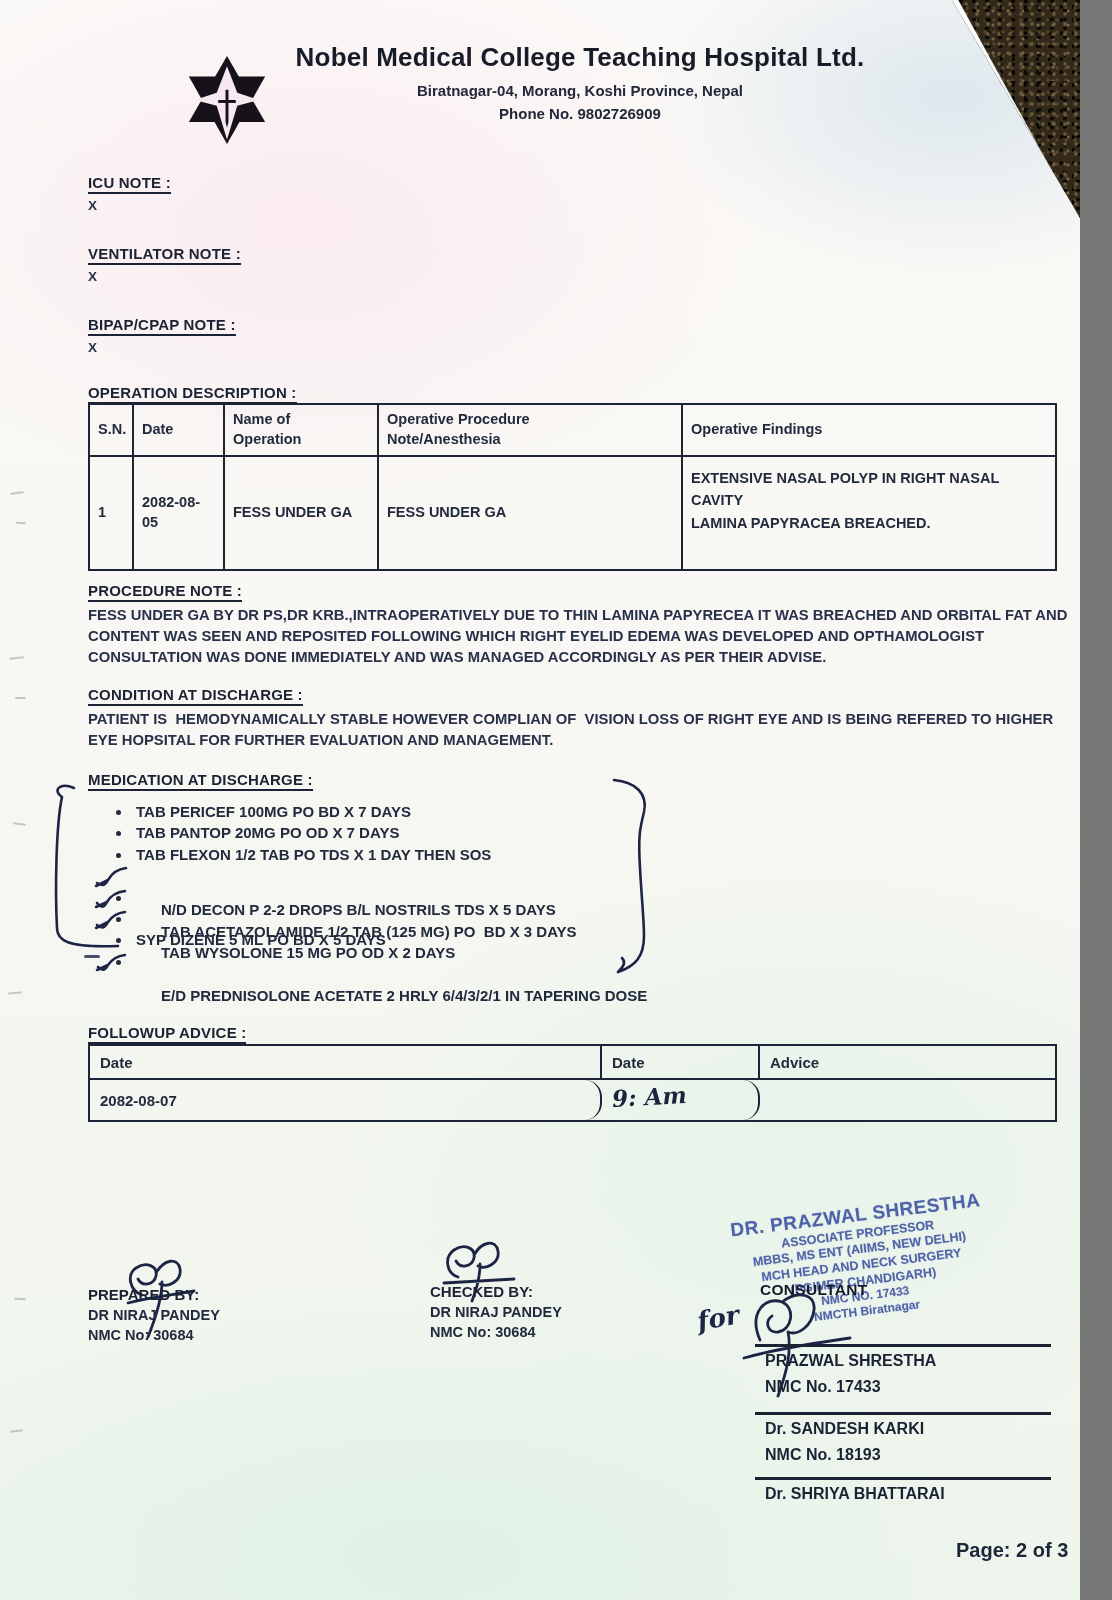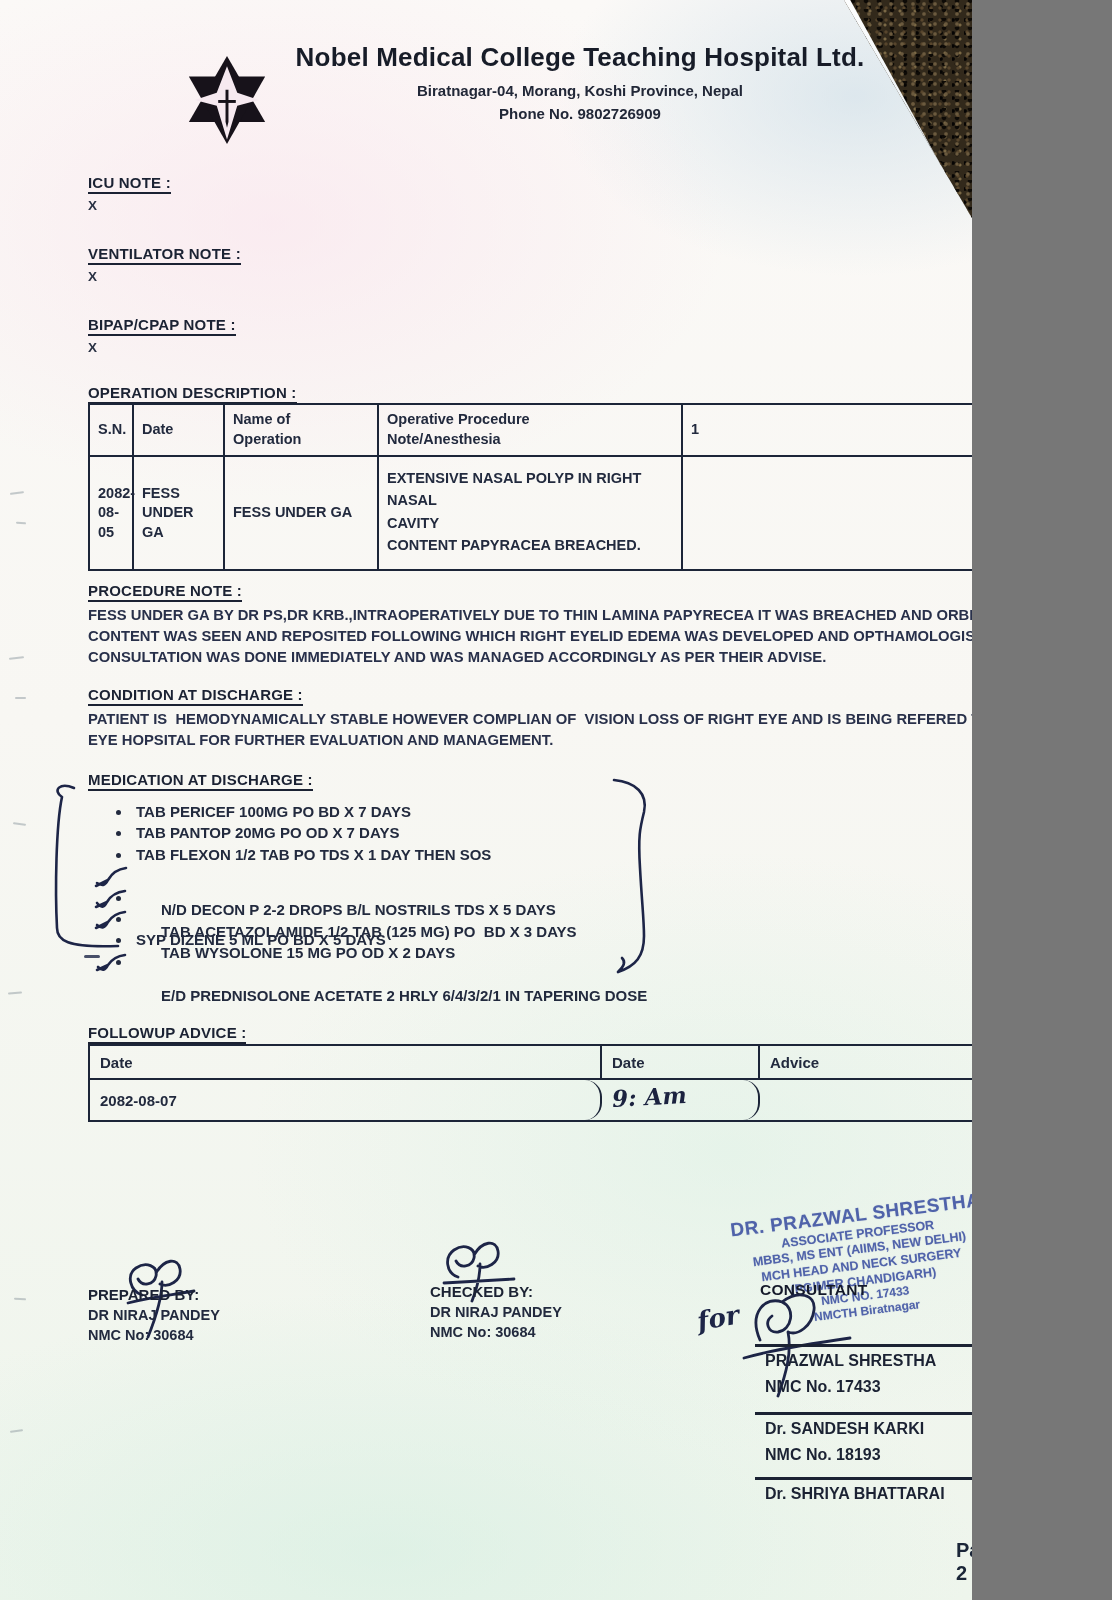--- a/index.html
+++ b/index.html
@@ -1,17 +1,17 @@
 <!DOCTYPE html>
 <html><head>
 <meta charset="utf-8">
 <style>
   html,body{margin:0;padding:0;background:#777;}
   .page{
-    position:relative;width:972px;height:1600px;overflow:hidden;
+    position:relative;width:1080px;height:1600px;overflow:hidden;
     font-family:"Liberation Sans",sans-serif;color:#232a3c;
     background:
       radial-gradient(ellipse 700px 420px at 28% 14%, rgba(250,225,236,.55), transparent 65%),
       radial-gradient(ellipse 500px 300px at 88% 6%, rgba(205,222,232,.65), transparent 60%),
       radial-gradient(ellipse 800px 500px at 75% 72%, rgba(214,240,226,.45), transparent 60%),
       radial-gradient(ellipse 900px 400px at 40% 97%, rgba(210,238,224,.55), transparent 65%),
       linear-gradient(180deg,#fbf9f7 0%,#f8f7f3 45%,#eef5ec 100%);
   }
   
   .desk-corner{
@@ -129,27 +129,28 @@
   <div class="note-x" style="left:88px;top:340px">X</div>
 
   <div class="sec-head" style="left:88px;top:384px">OPERATION DESCRIPTION :</div>
   <div class="op-table">
     <div class="th">S.N.</div>
     <div class="th">Date</div>
     <div class="th">Name of
 Operation</div>
     <div class="th">Operative Procedure
 Note/Anesthesia</div>
+    <div class="th">Operative Findings</div>
     <div class="td">1</div>
     <div class="td">2082-08-05</div>
     <div class="td">FESS UNDER GA</div>
     <div class="td">FESS UNDER GA</div>
     <div class="td findings">EXTENSIVE NASAL POLYP IN RIGHT NASAL
 CAVITY
-CONTENT PAPYRACEA BREACHED.</div>
+LAMINA PAPYRACEA BREACHED.</div>
   </div>
 
   <div class="sec-head" style="left:88px;top:582px">PROCEDURE NOTE :</div>
   <div class="para" style="top:605px">FESS UNDER GA BY DR PS,DR KRB.,INTRAOPERATIVELY DUE TO THIN LAMINA PAPYRECEA IT WAS BREACHED AND ORBITAL FAT AND
 CONTENT WAS SEEN AND REPOSITED FOLLOWING WHICH RIGHT EYELID EDEMA WAS DEVELOPED AND OPTHAMOLOGIST
 CONSULTATION WAS DONE IMMEDIATELY AND WAS MANAGED ACCORDINGLY AS PER THEIR ADVISE.</div>
 
   <div class="sec-head" style="left:88px;top:686px">CONDITION AT DISCHARGE :</div>
   <div class="para" style="top:709px">PATIENT IS  HEMODYNAMICALLY STABLE HOWEVER COMPLIAN OF  VISION LOSS OF RIGHT EYE AND IS BEING REFERED TO HIGHER
 EYE HOPSITAL FOR FURTHER EVALUATION AND MANAGEMENT.</div>

